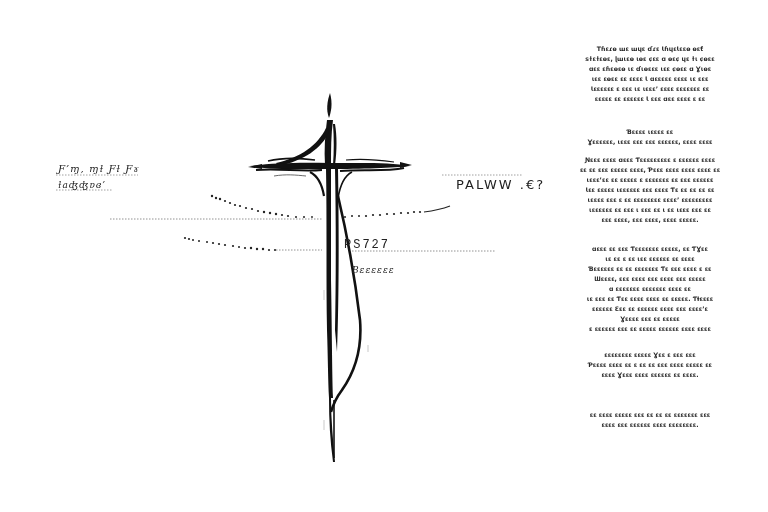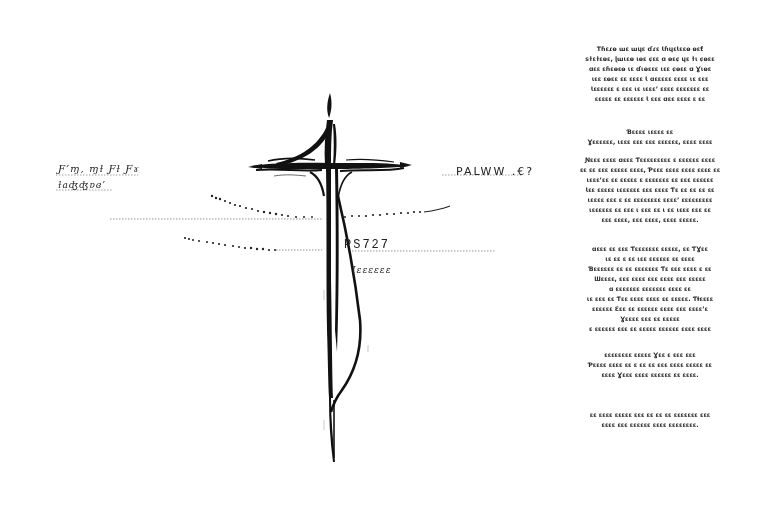--- a/index.html
+++ b/index.html
@@ -33,21 +33,21 @@
     .hand-label {
       position: absolute;
       font-family: "DejaVu Serif", serif;
       font-style: italic;
       color: #222;
       white-space: nowrap;
       letter-spacing: 1px;
     }
     .label-left-1 { left: 58px; top: 163px; font-size: 10px; }
     .label-left-2 { left: 58px; top: 180px; font-size: 9px; text-align: center; }
-    .label-right-1 { left: 456px; top: 165px; font-size: 11px; letter-spacing: 2px; font-style: normal; font-family: "DejaVu Sans", sans-serif; }
+    .label-right-1 { left: 456px; top: 177px; font-size: 13px; letter-spacing: 2px; font-style: normal; font-family: "DejaVu Sans", sans-serif; }
     .label-ps { left: 344px; top: 238px; font-size: 12px; font-style: normal; font-family: Liberation Mono, monospace; letter-spacing: 2px; }
     .label-pal { left: 352px; top: 265px; font-size: 9px; }
 
     .text-column {
       position: absolute;
       left: 570px;
       top: 44px;
       width: 160px;
       text-align: center;
       font-size: 6.2px;
@@ -173,21 +173,21 @@
 
       <line x1="56" y1="175" x2="138" y2="175" stroke="#888" stroke-width="0.8" stroke-dasharray="1.5,1.5"></line>
       <line x1="56" y1="190" x2="112" y2="190" stroke="#888" stroke-width="0.8" stroke-dasharray="1.5,1.5"></line>
       <line x1="442" y1="175" x2="522" y2="175" stroke="#888" stroke-width="0.8" stroke-dasharray="1.5,1.5"></line>
     </svg>
 
     <div class="hand-label label-left-1">Ƒ’ɱ, ɱɫ Ƒɫ Ƒɤ</div>
     <div class="hand-label label-left-2">ɫaʤʤɐɞ’</div>
     <div class="hand-label label-right-1">PALWW .€?</div>
     <div class="hand-label label-ps">PS727</div>
-    <div class="hand-label label-pal">Ɩɛɛɛɛɛɛ</div>
+    <div class="hand-label label-pal">Ɓɛɛɛɛɛɛ</div>
   </div>
 
   <div class="text-column">
 
     <div class="para p1">
       <span class="para-line">Tɦɛɾɵ ɯɛ ɯɥɛ ɗɾɛ ƖɦɥɛƖɛɛɵ ɵɛƭ</span>
       <span class="para-line">sɫɛɫɛɵɛ, ɭɯɩɛɵ ɩɵɛ ɕɛɛ ɑ ɵɛɕ ɥɛ ɫɩ ɕɵɛɛ</span>
       <span class="para-line">ɑɛɛ ɛɦɛɵɛɵ ɩɛ ɗɩɵɛɛɛ ɩɛɛ ɕɵɛɛ ɑ Ɣɩɵɛ</span>
       <span class="para-line">ɩɛɛ ɛɵɛɛ ɛɛ ɛɛɛɛ Ɩ ɑɛɛɛɛɛ ɛɛɛɛ ɩɛ ɛɛɛ</span>
       <span class="para-line">Ɩɛɛɛɛɛɛ ɛ ɛɛɛ ɩɛ ɩɛɛɛ’ ɛɛɛɛ ɛɛɛɛɛɛɛ ɛɛ</span>

